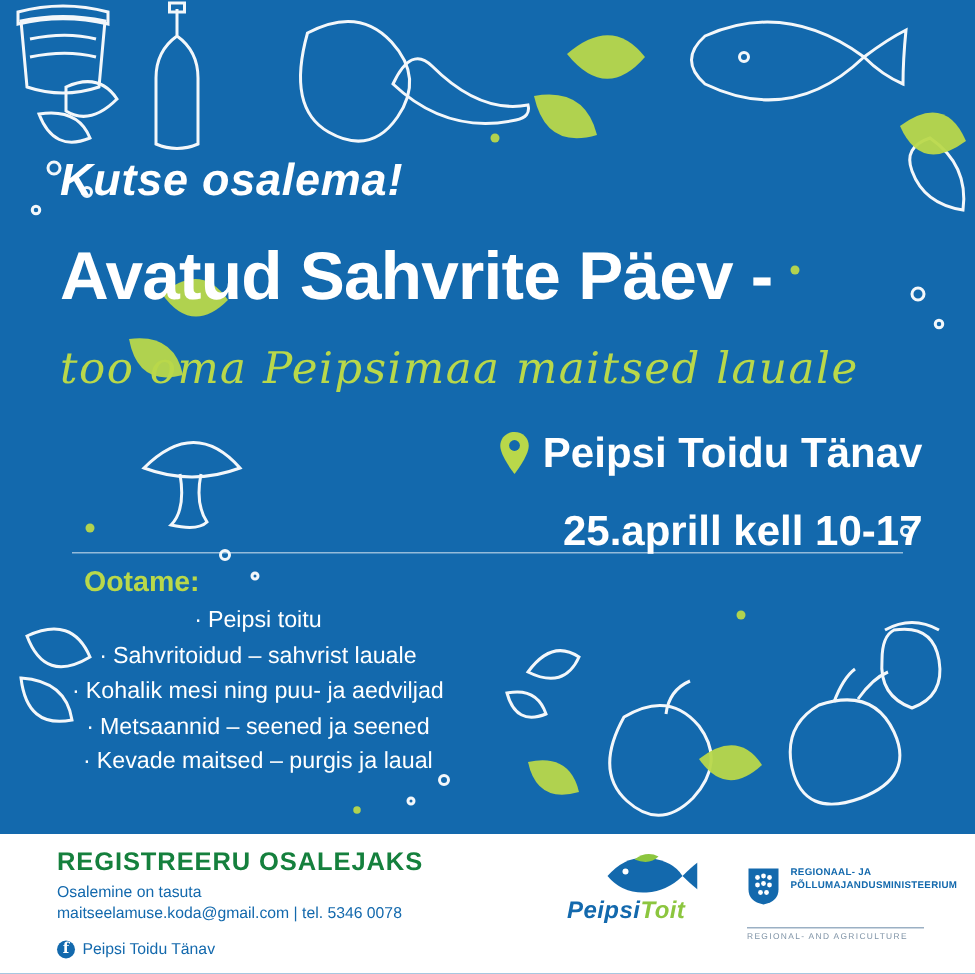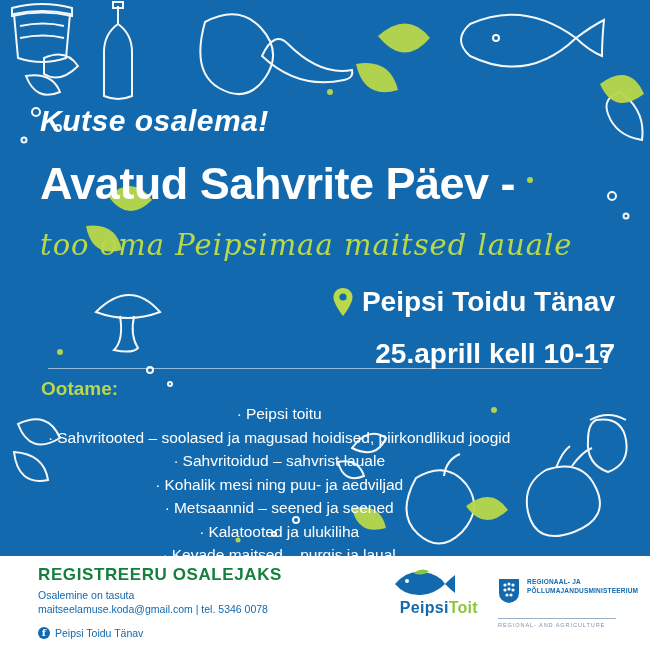--- a/index.html
+++ b/index.html
@@ -106,21 +106,21 @@
     position: absolute;
     left: 48px;
     top: 368px;
     width: 554px;
     height: 1px;
     background: rgba(255,255,255,0.55);
   }
 
   .ootame-title {
     position: absolute;
-    left: 41px;
+    left: 56px;
     top: 378px;
     font-size: 19px;
     font-weight: bold;
     color: #b9d84a;
   }
   .item-list {
     position: absolute;
     left: 48px;
     top: 402px;
     margin: 0;
@@ -186,24 +186,25 @@
     text-align: center;
     display: block;
   }
   .fb-text {
     font-size: 10.5px;
     color: #1369ad;
   }
 
   .logo-peipsi {
     position: absolute;
-    left: 368px;
+    left: 378px;
     top: 12px;
     width: 110px;
-    text-align: right;
+    text-align: left;
+    font-style: italic;
   }
   .logo-peipsi .fish {
     display: block;
     margin: 0 auto;
   }
   .logo-peipsi .ltext {
     font-size: 16px;
     font-weight: bold;
     color: #1369ad;
     margin-top: 1px;
@@ -341,25 +342,23 @@
       </div>
       <div class="place-time">25.aprill kell 10-17</div>
     </div>
 
     <div class="divider"></div>
 
     <div class="ootame-title">Ootame:</div>
 
     <ul class="item-list">
       <li><span class="dot">·</span><span>Peipsi toitu</span></li>
-      <li><span class="dot">·</span><span>Sahvritooted – soolased ja magusad hoidised, piirkondlikud joogid</span></li>
       <li><span class="dot">·</span><span>Sahvritoidud – sahvrist lauale</span></li>
       <li><span class="dot">·</span><span>Kohalik mesi ning puu- ja aedviljad</span></li>
       <li><span class="dot">·</span><span>Metsaannid – seened ja seened</span></li>
-      <li><span class="dot">·</span><span>Kalatooted ja ulukiliha</span></li>
       <li><span class="dot">·</span><span>Kevade maitsed – purgis ja laual</span></li>
     </ul>
   </div>
 
   <div class="footer">
     <div class="reg-title">REGISTREERU OSALEJAKS</div>
     <div class="reg-lines">
       <div>Osalemine on tasuta</div>
       <div>maitseelamuse.koda@gmail.com | tel. 5346 0078</div>
     </div>

